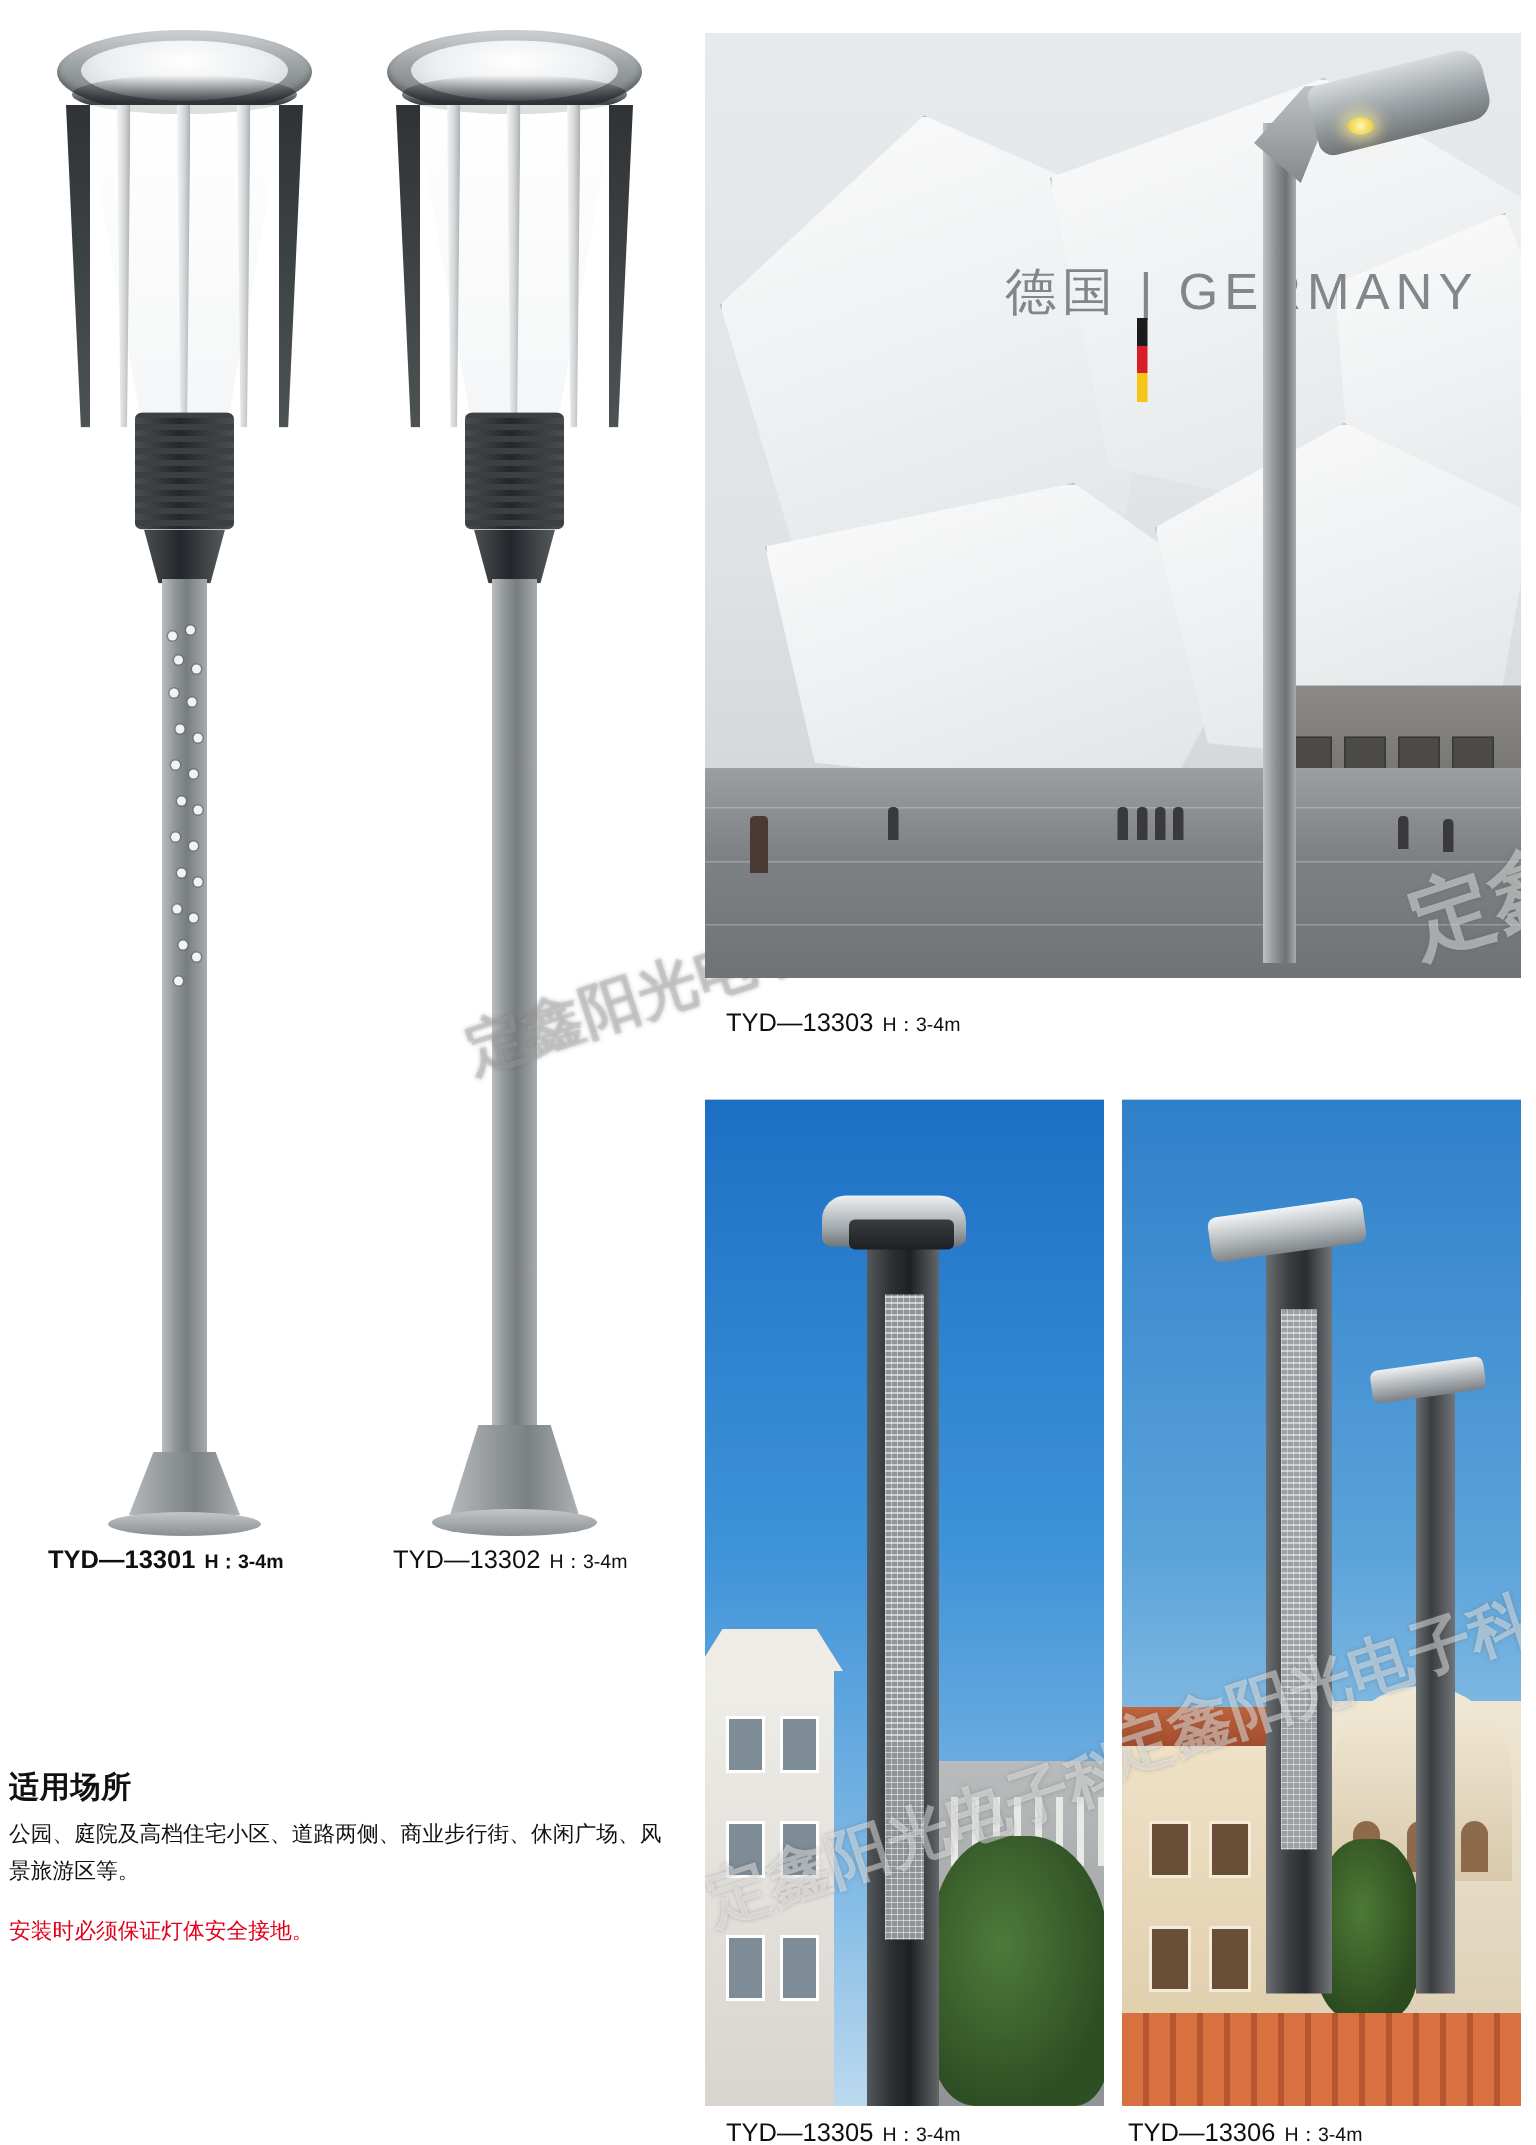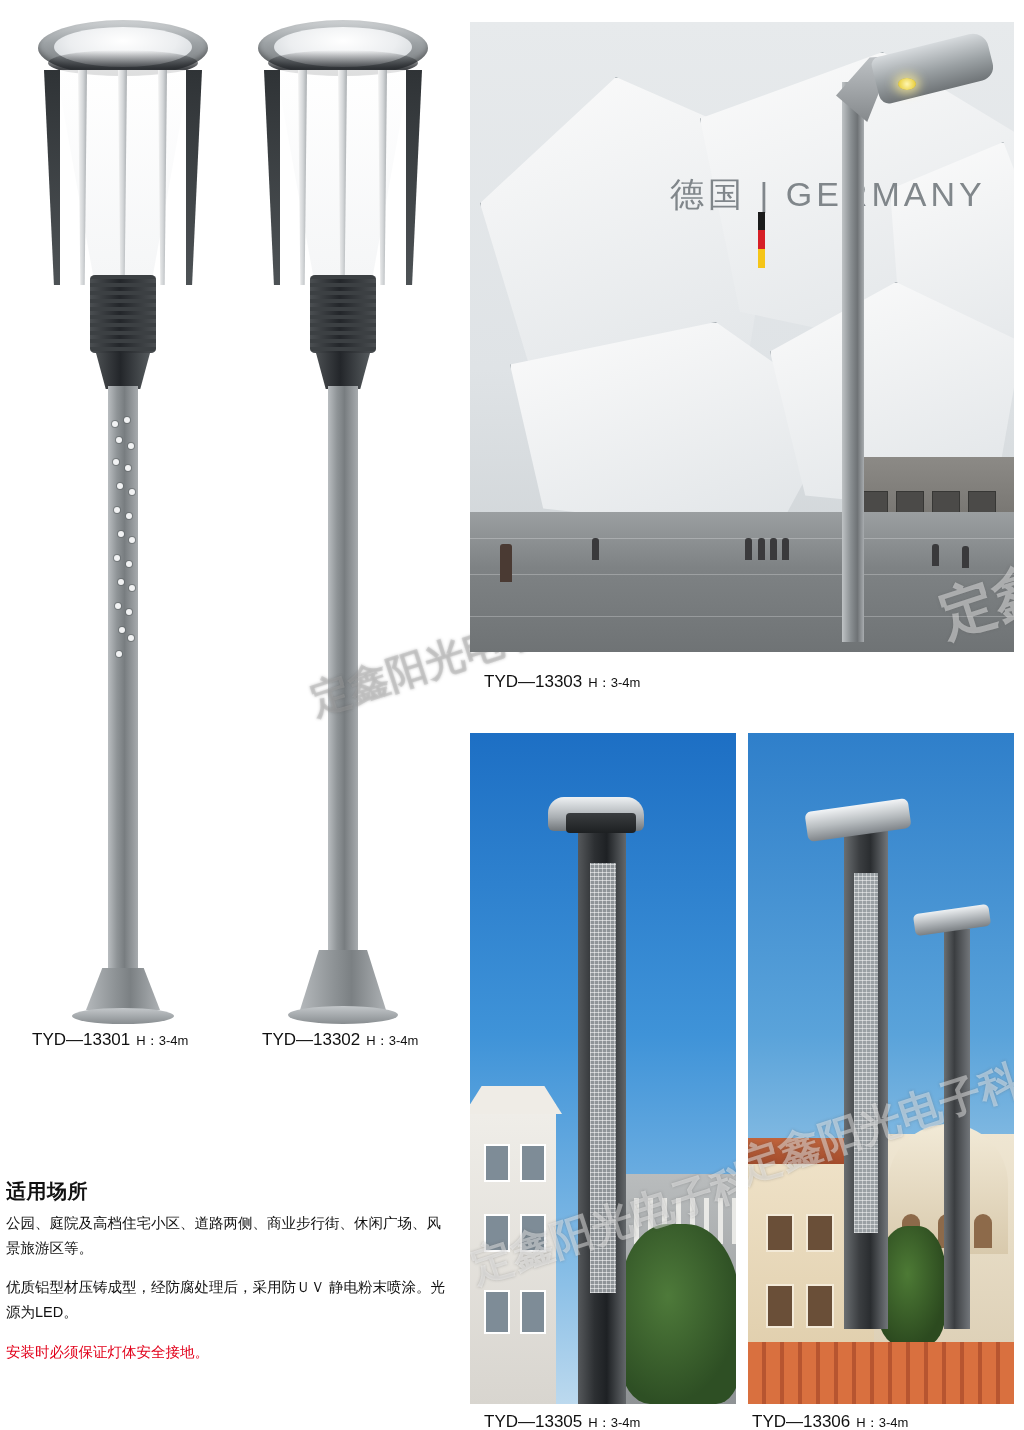--- a/index.html
+++ b/index.html
@@ -164,21 +164,21 @@
   .caption {
     position: absolute;
     font-size: 17px;
     color: #101010;
     white-space: nowrap;
   }
   .caption .h {
     font-size: 13px;
     margin-left: 6px;
   }
-  .cap-1 { left: 32px; }
+  .cap-1 { left: 32px; font-weight: bold; }
   .cap-2 { left: 262px; }
 
   
   .textblock {
     position: absolute;
     left: 6px;
     top: 1178px;
     width: 448px;
     color: #111;
   }
@@ -568,21 +568,20 @@
     </div>
     <div class="caption cap-2">
       <span>TYD—13302</span><span class="h">H：3-4m</span>
     </div>
   </div>
 
   <div class="textblock">
     <p class="tb-head">适用场所</p>
     <p class="tb-body">公园、庭院及高档住宅小区、道路两侧、商业步行街、休闲广场、风景旅游区等。</p>
 
-    <p class="tb-body">优质铝型材压铸成型，经防腐处理后，采用防ＵＶ 静电粉末喷涂。光源为LED。</p>
 
     <p class="tb-red">安装时必须保证灯体安全接地。</p>
   </div>
 
   <div class="photo photo-top">
     <div class="sky-grey"></div>
 
     <div class="pav pav-a"></div>
     <div class="pav pav-b"></div>
     <div class="pav pav-e"></div>

